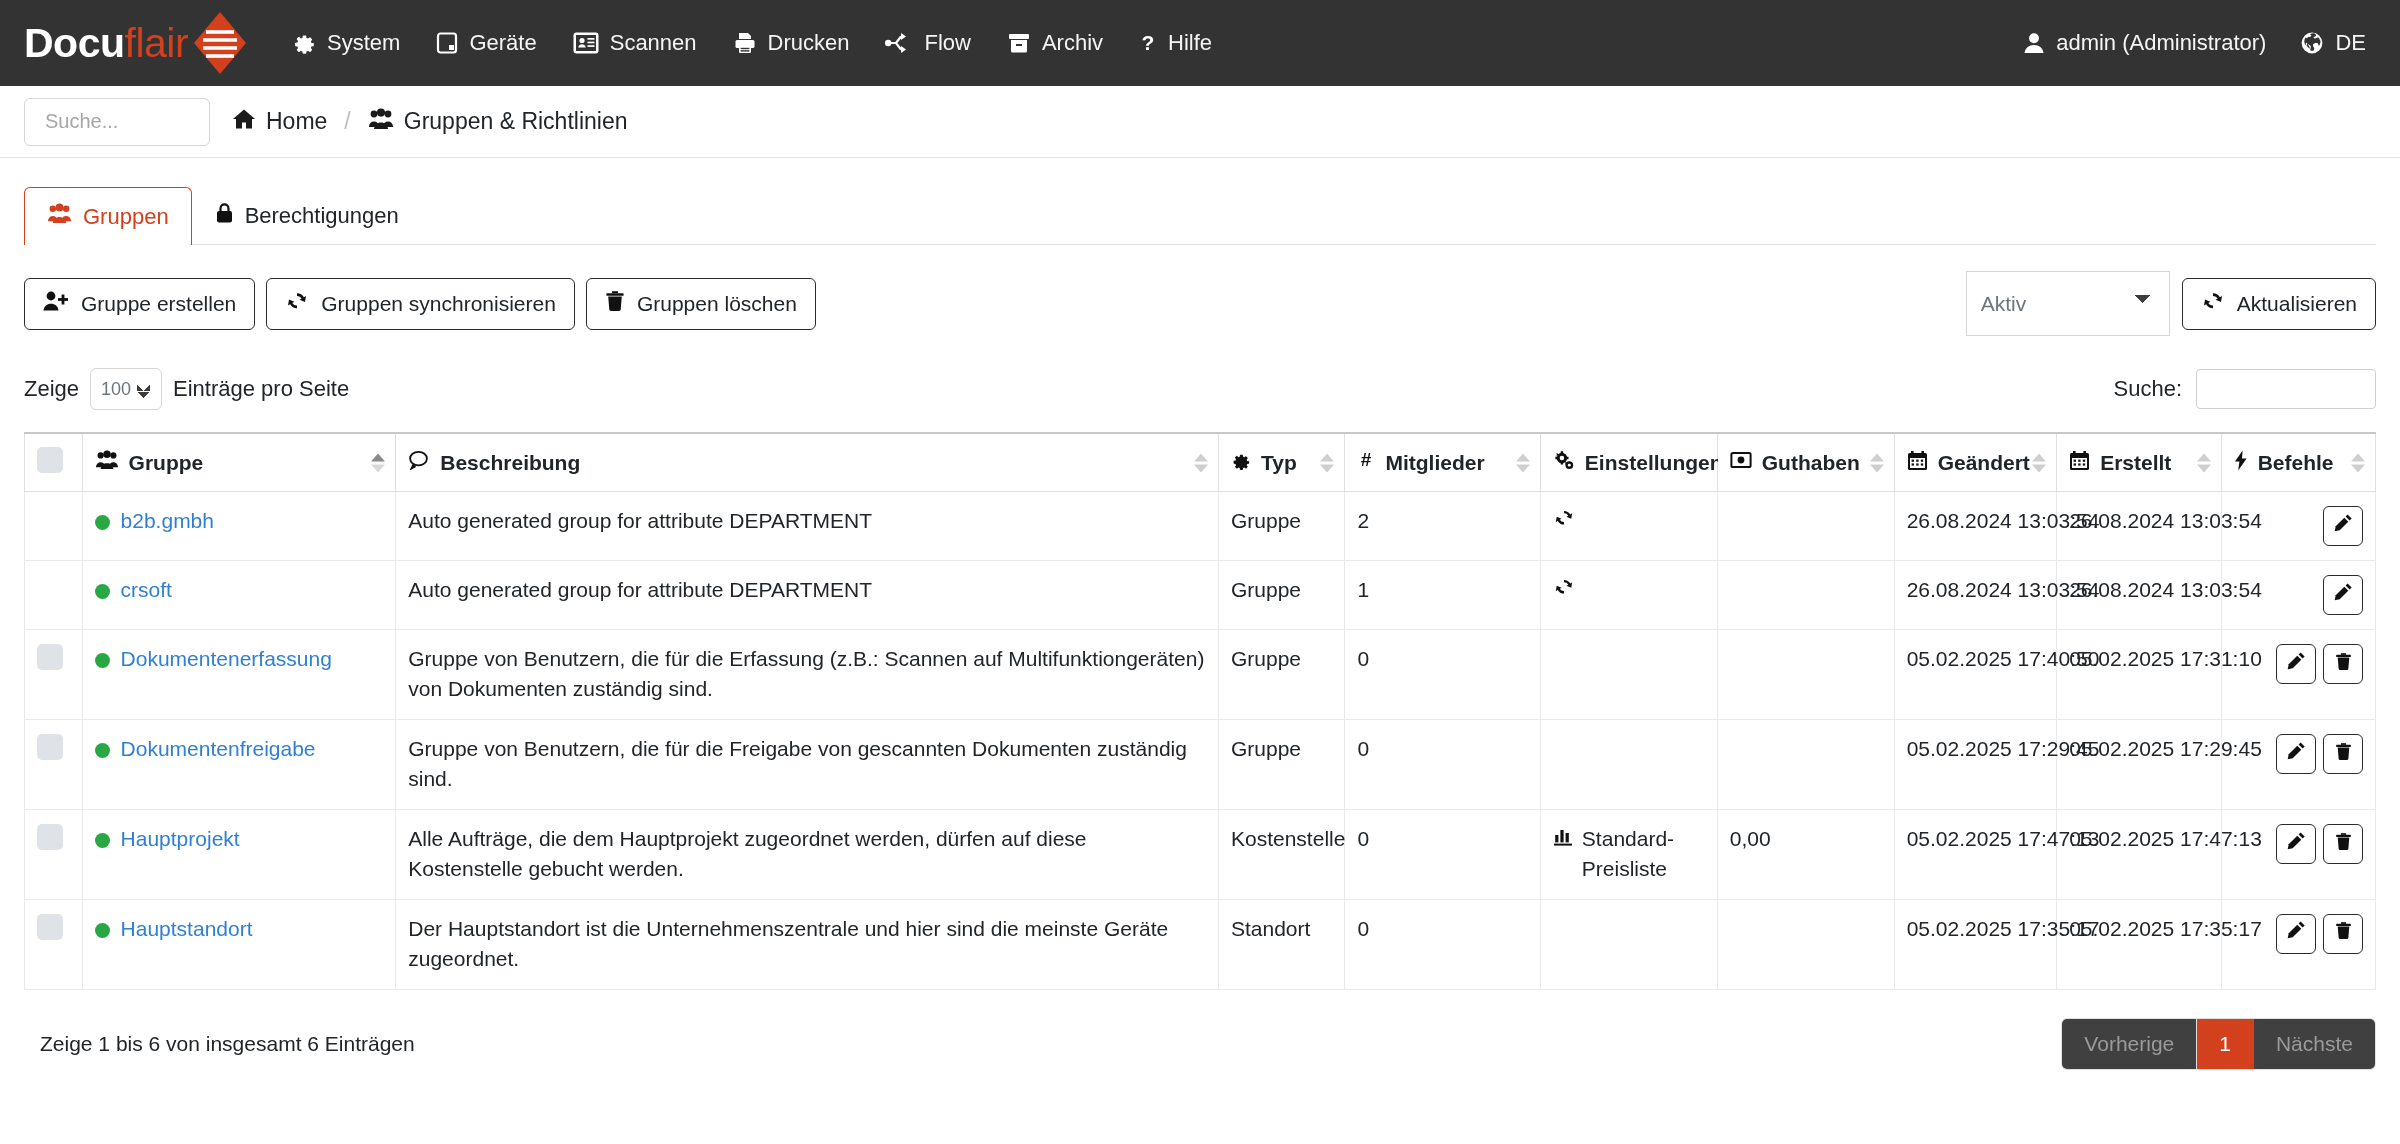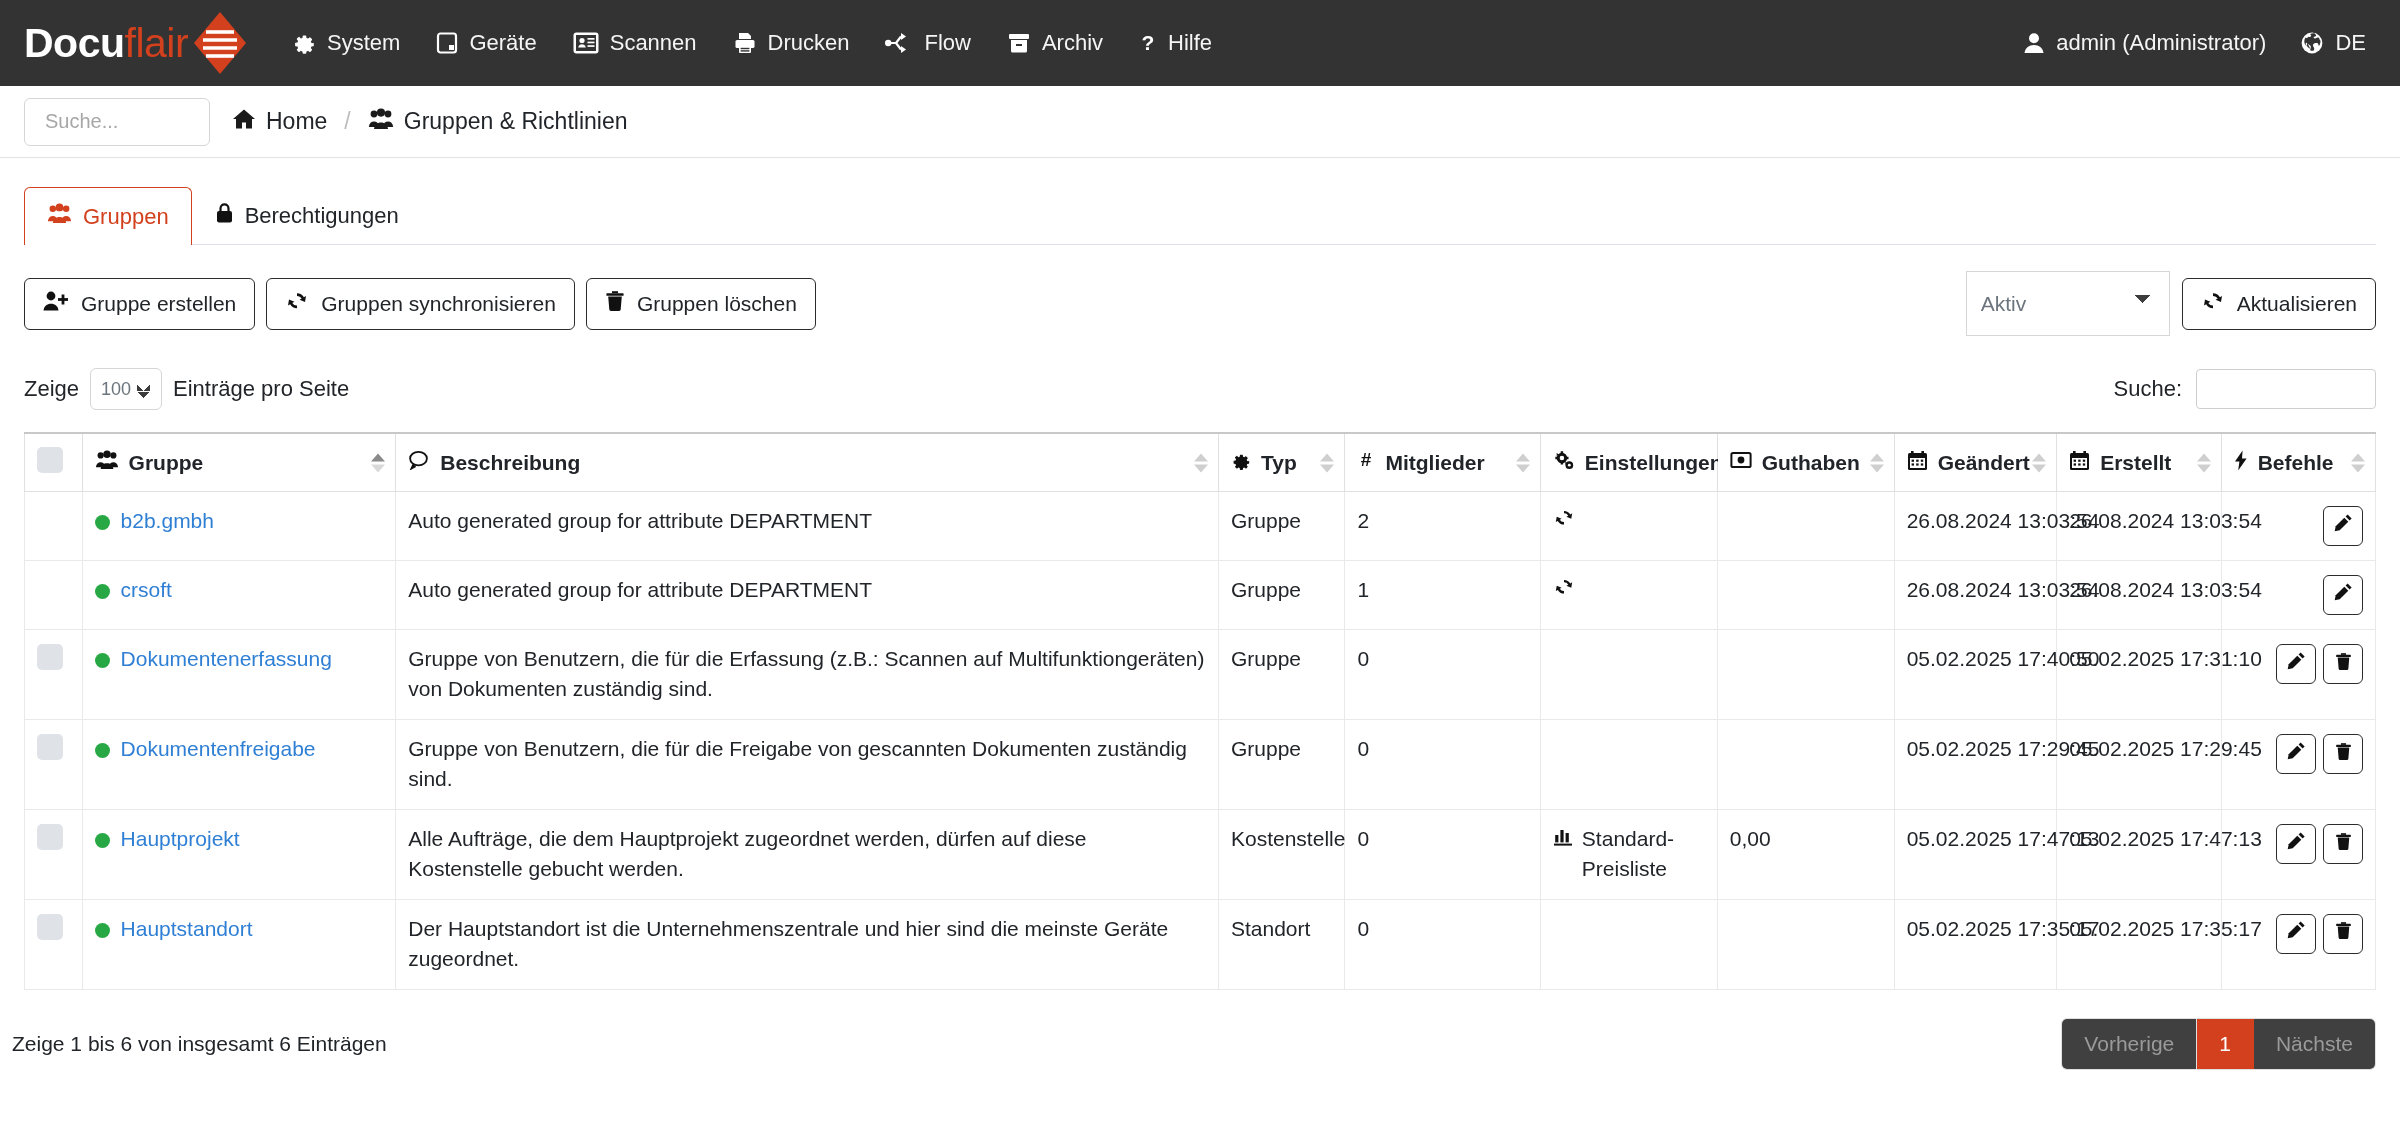--- a/index.html
+++ b/index.html
@@ -203,21 +203,21 @@
     background:#fff; display:inline-flex;
     align-items:center; justify-content:center;
     cursor:pointer; margin-left:7px;
   }
   .cmdcell { text-align:right; white-space:nowrap; }
   .setcell { display:flex; align-items:flex-start; gap:9px; }
 
   
   .footer {
     display:flex; align-items:center;
-    padding:28px 24px 0 12px;
+    padding:28px 24px 0 40px;
     font-size:21px;
   }
   .pager { margin-left:auto; display:flex; border-radius:6px; overflow:hidden; border:1px solid #e0e0e0; }
   .pg {
     padding:13px 22px; font-size:21px; color:#9a9a9a;
     background:#404040; cursor:pointer; border-right:1px solid #e0e0e0;
   }
   .pg:last-child { border-right:none; }
   .pg.active { background:#d2401e; color:#fff; border-color:#d2401e; }
 </style>

